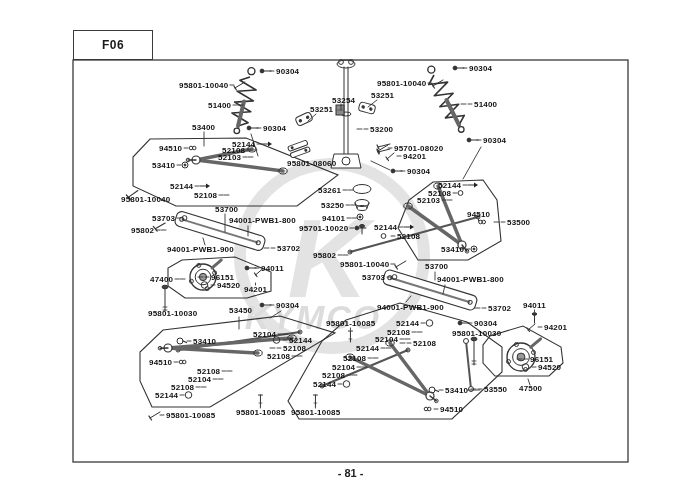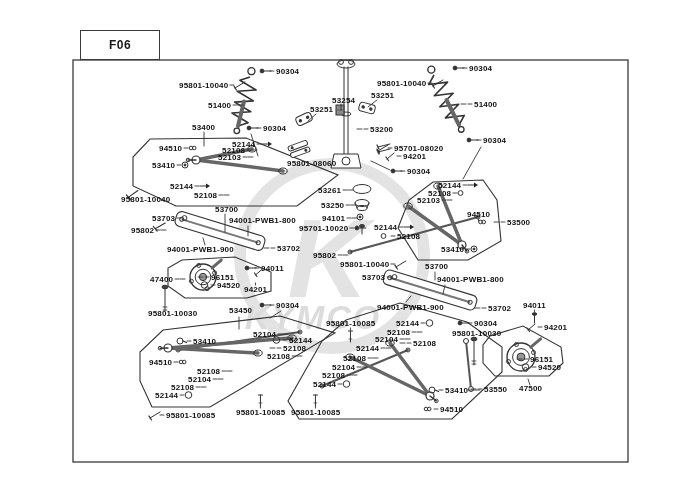--- a/index.html
+++ b/index.html
@@ -1,20 +1,20 @@
 <!DOCTYPE html>
 <html><head>
 <meta charset="utf-8">
 <style>
   html,body{margin:0;padding:0;background:#fff;}
   #page{position:relative;width:700px;height:495px;background:#ffffff;overflow:hidden;
         font-family:"Liberation Sans",sans-serif;}
   .code-box{position:absolute;left:73px;top:30px;width:80px;height:30px;box-sizing:border-box;
         border:1.4px solid #3a3a3a;font-weight:bold;font-size:12px;color:#1a1a1a;
-        text-align:center;line-height:28px;letter-spacing:.5px;margin-left:7px;}
+        text-align:center;line-height:28px;letter-spacing:.5px;}
   .title-cell{position:absolute;left:153px;top:30px;width:192px;height:30px;box-sizing:border-box;
         border-top:1.4px solid #3a3a3a;border-right:1.4px solid #3a3a3a;
         font-weight:bold;font-size:12.5px;color:#1a1a1a;line-height:29px;padding-left:22px;}
   .page-num{position:absolute;left:73px;top:467px;width:555px;text-align:center;
         font-weight:bold;font-size:11px;color:#222;}
   svg text.lbl{font-family:"Liberation Sans",sans-serif;font-weight:bold;font-size:8px;
         fill:#111;letter-spacing:.2px;}
   svg .wm{font-family:"Liberation Sans",sans-serif;font-weight:bold;font-style:italic;}
 </style>
 </head>
@@ -734,13 +734,14 @@
       </g>
       <g>
         <text x="538" y="370" class="lbl">94520</text>
         <line x1="532" y1="367" x2="536" y2="367" stroke="#333333" stroke-width="0.9" stroke-linecap="round"></line>
         <circle cx="525.5" cy="367" r="3.3" fill="none" stroke="#333333" stroke-width="1"></circle>
       </g>
       <g>
         <text x="519" y="391" class="lbl">47500</text>
       </g>
     </svg>
+  <div class="page-num">- 81 -</div>
 </div>
 
 </body></html>

